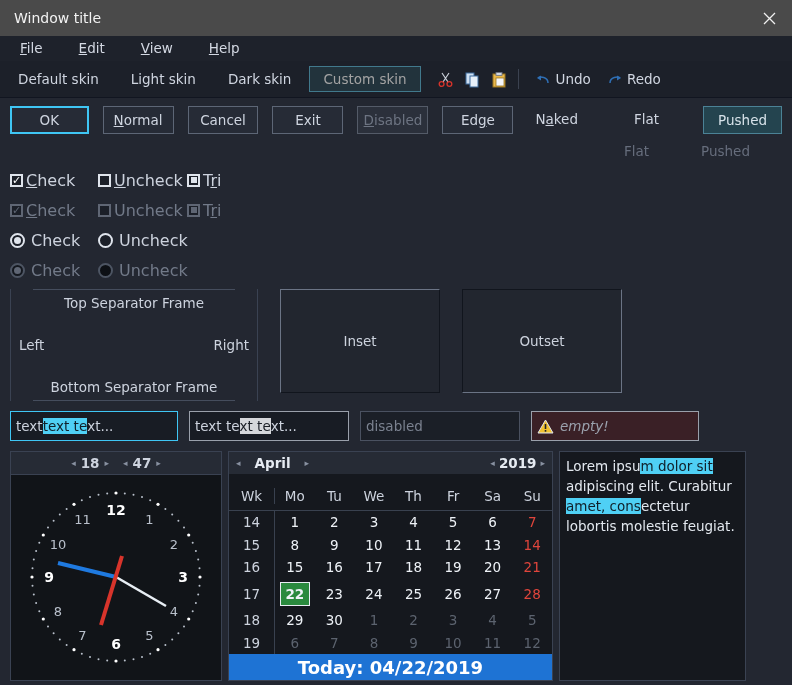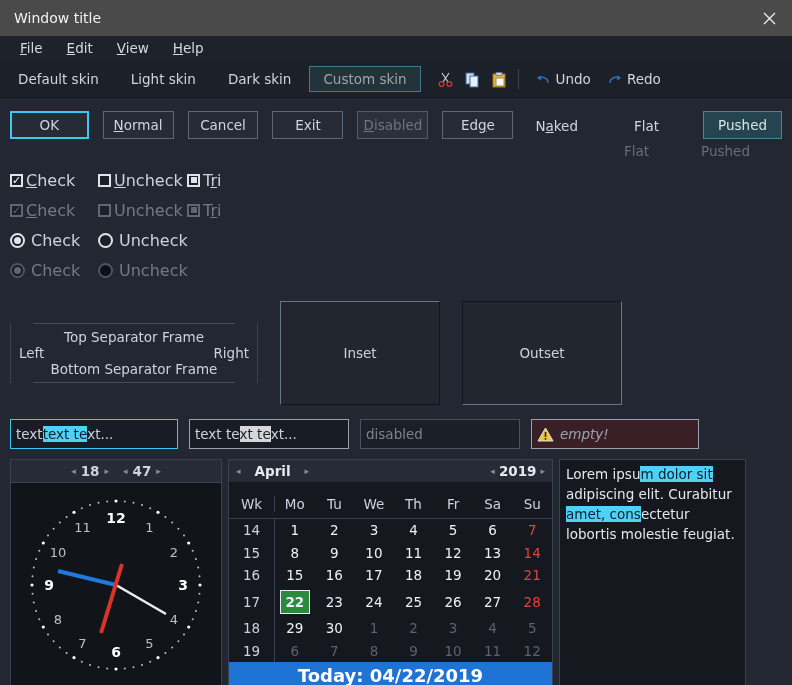--- a/index.html
+++ b/index.html
@@ -12,36 +12,36 @@
   }
   .mn{text-decoration:underline;}
 
   
   .titlebar{height:36px;background:#4a4a4a;display:flex;align-items:center;position:relative;}
   .titlebar .tl{margin-left:14px;font-size:14px;color:#f2f2f2;}
   .closebtn{position:absolute;right:0;top:0;width:46px;height:36px;display:flex;
     align-items:center;justify-content:center;color:#f0f0f0;font-size:17px;}
 
   
-  .menubar{height:25px;background:#1e222b;display:flex;align-items:center;padding-left:10px;gap:4px;}
+  .menubar{height:25px;background:#1e222b;display:flex;align-items:center;padding-left:10px;gap:16px;}
   .menuitem{padding:0 10px;font-size:13.5px;color:#d4d9e3;line-height:25px;}
 
   
   .toolbar{height:36px;background:#1c2029;display:flex;align-items:center;
     border-bottom:1px solid #111520;}
   .skin{padding:5px 14px;font-size:13.5px;color:#cfd5e0;margin-left:4px;}
   .skin.sel{background:#22333c;border:1px solid #41798c;padding:4px 13px;color:#a3a3a3;}
   .tbicon{width:22px;height:22px;margin-left:5px;display:flex;align-items:center;justify-content:center;}
   .tbsep{width:1px;height:20px;background:#3b4250;margin:0 9px 0 7px;}
   .tbtxt{display:flex;align-items:center;gap:5px;padding:0 8px;font-size:13.5px;color:#d0d6e1;}
 
   
   .content{padding:0 10px;}
 
-  .rowbtn{display:flex;align-items:flex-end;height:33px;margin-top:8px;}
+  .rowbtn{display:flex;align-items:flex-start;height:33px;margin-top:8px;}
   .btn{border:1px solid #5d6676;background:#262b36;color:#cfd5e0;font-size:13.5px;
     padding:5px 0;text-align:center;margin-right:14px;box-sizing:border-box;}
   .btn.ok{border:2px solid #3fc6f4;width:84px;padding:4px 0;}
   .btn.w{width:76px;}
   .btn.dis{color:#6d7482;border-color:#545b68;background:#2b303b;}
   .btn.naked{border:none;background:none;padding:5px 8px;}
   .btn.flat{border:none;background:none;padding:5px 8px;}
   .btn.pushed{background:#24444f;border:1px solid #4b8296;color:#d7e2e9;padding:5px 14px;}
   .btn.gdis{color:#666d7c;}
 
@@ -61,21 +61,21 @@
   .rad{width:15px;height:15px;border:2px solid #dfe4ec;border-radius:50%;
     background:#1b1f28;box-sizing:border-box;margin-right:6px;display:flex;
     align-items:center;justify-content:center;flex:none;}
   .rad.on::after{content:"";width:7px;height:7px;border-radius:50%;background:#dfe4ec;}
   .rad.dd{border-color:#4d5563;background:#14181f;}
   .rad.dd.on::after{background:#5f6674;}
   .lbl{font-size:16px;color:#cdd3de;}
   .lbl.d{color:#727a89;}
 
   
-  .framesrow{display:flex;margin-top:12px;height:112px;align-items:center;}
+  .framesrow{display:flex;margin-top:4px;height:112px;}
   .sepframe{width:248px;border-left:1px solid #3a4252;border-right:1px solid #3a4252;
     box-sizing:border-box;display:flex;flex-direction:column;justify-content:space-between;
     padding:0;position:relative;}
   .sephdr{margin:0 22px;border-top:1px solid #454d5d;text-align:center;
     font-size:13.5px;color:#cdd3de;padding-top:5px;}
   .sepmid{display:flex;justify-content:space-between;padding:0 8px;font-size:13.5px;}
   .sepftr{margin:0 22px;border-bottom:1px solid #454d5d;text-align:center;
     font-size:13.5px;color:#cdd3de;padding-bottom:5px;}
   .panel{width:160px;height:104px;margin-left:22px;display:flex;align-items:center;
     justify-content:center;font-size:13.5px;color:#cdd3de;box-sizing:border-box;

